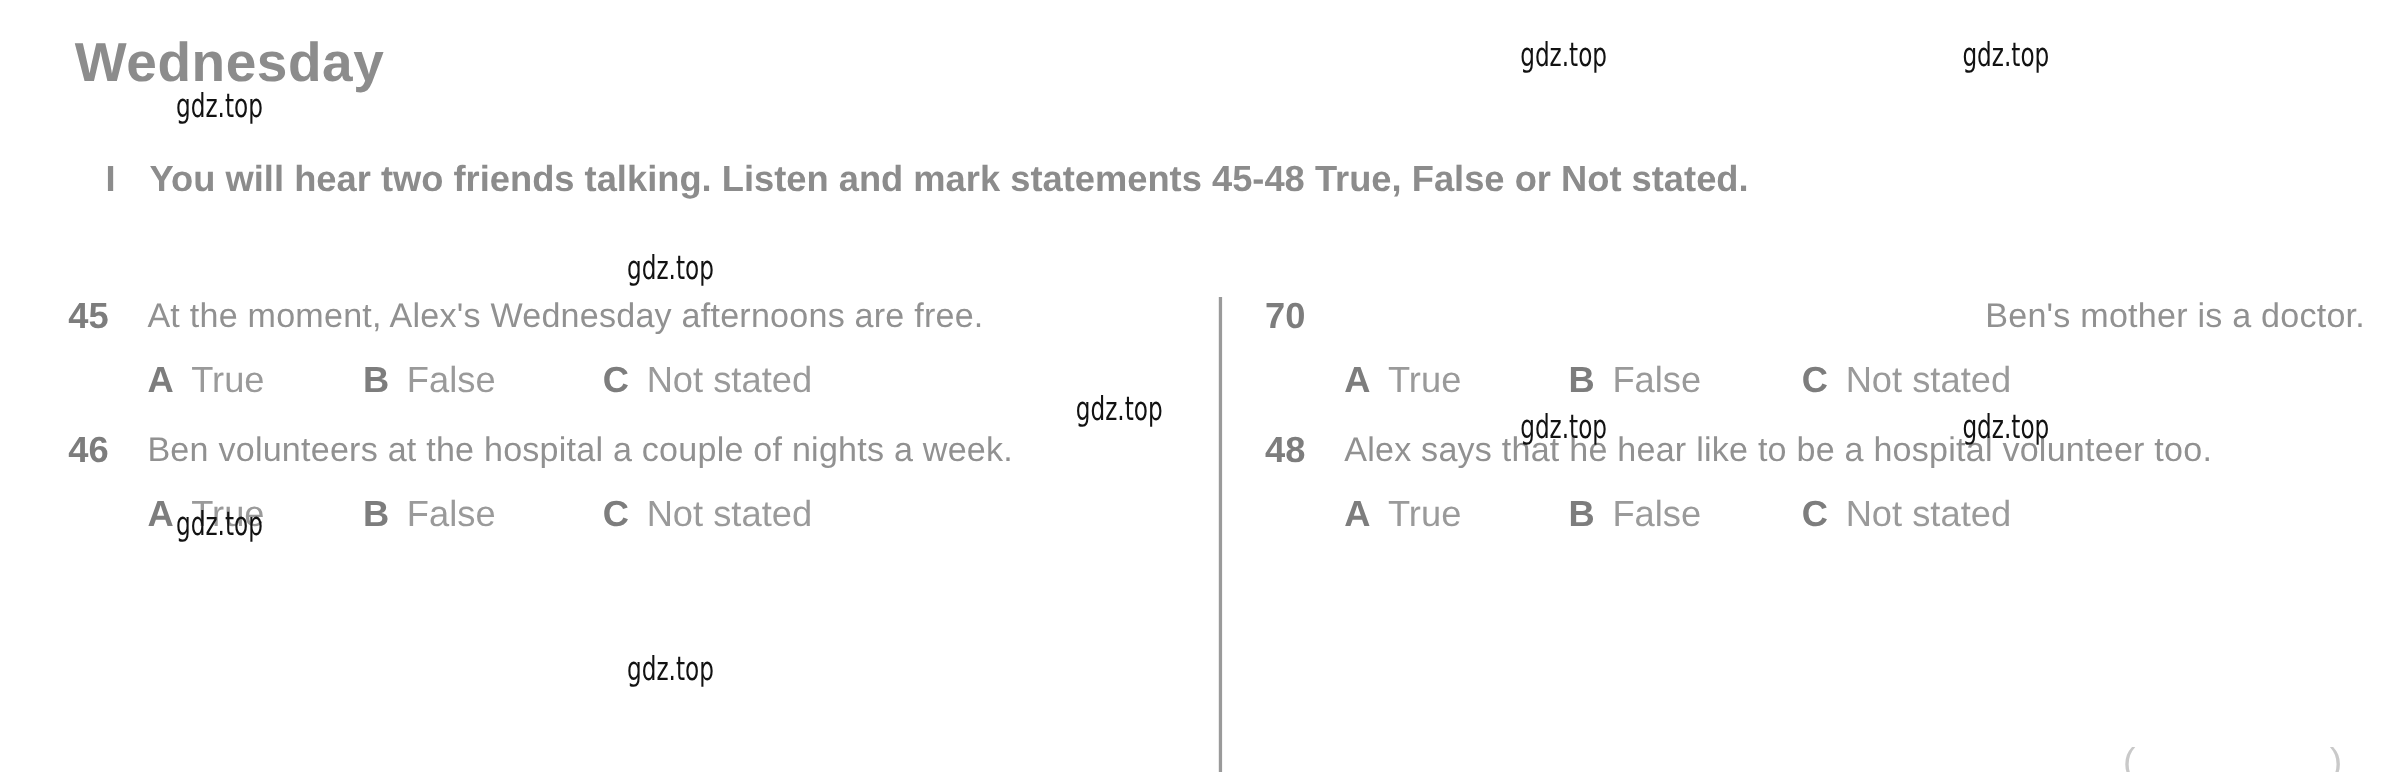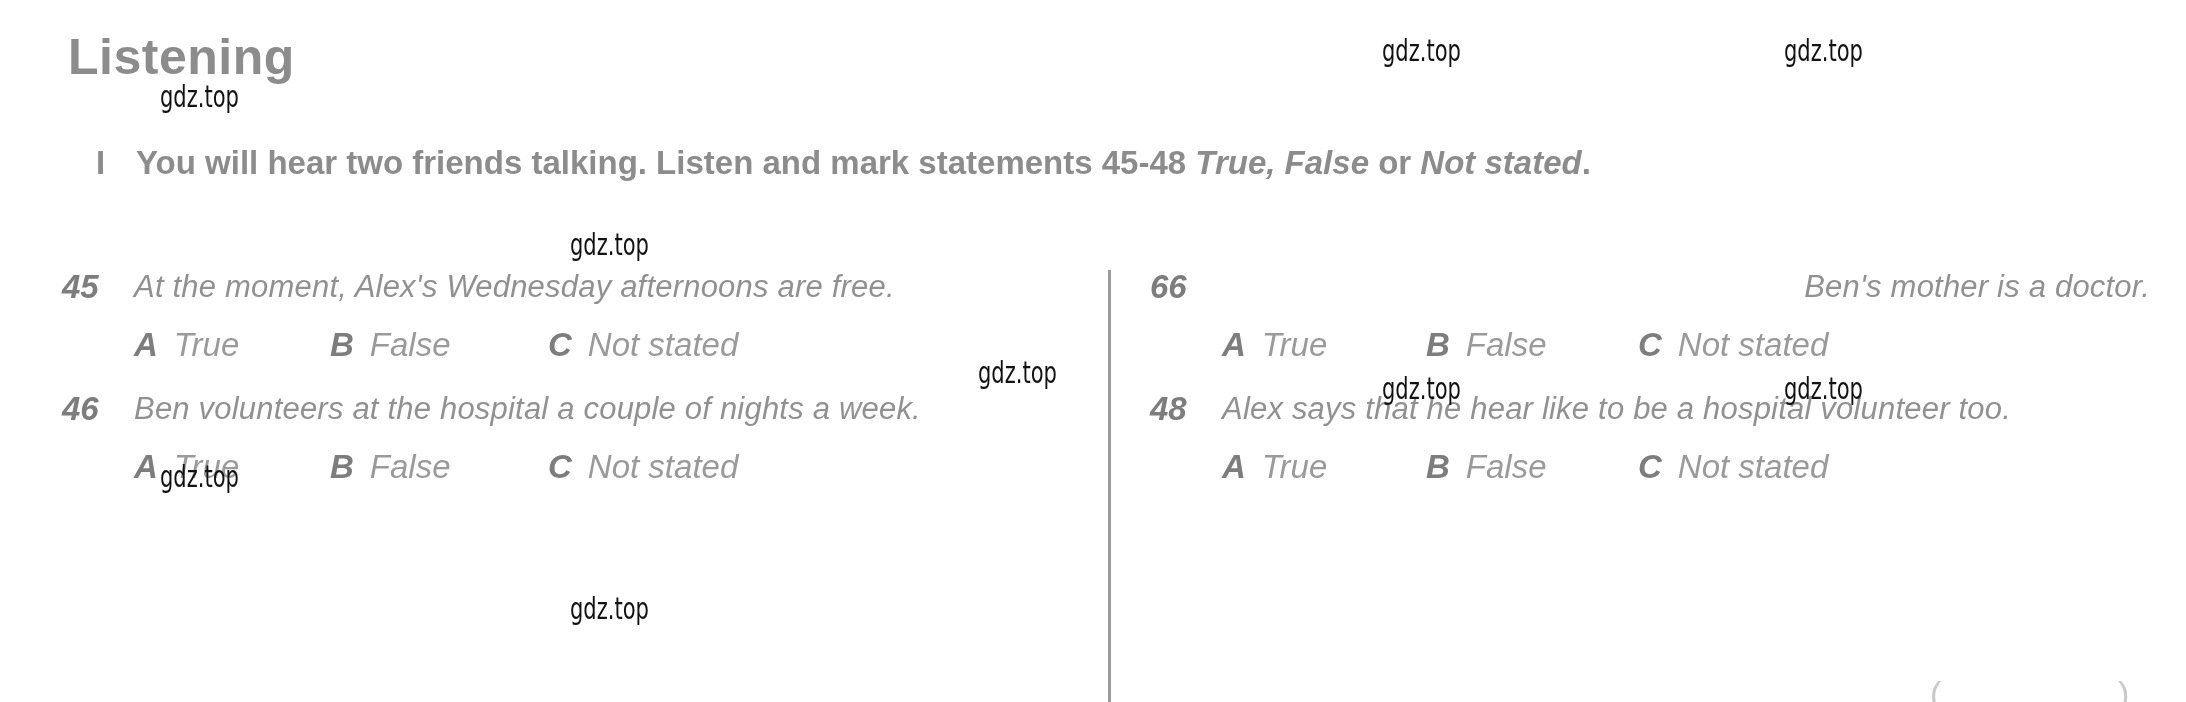--- a/index.html
+++ b/index.html
@@ -57,31 +57,29 @@
   .instruction-text {
     flex: 1 1 auto;
     font-size: 33px;
     font-weight: bold;
     color: #8c8c8c;
     line-height: 1;
     white-space: nowrap;
     font-stretch: condensed;
   }
   .instruction-text .ital {
-    font-style: italic;
   }
 
   
   .columns {
     position: absolute;
     left: 0;
     top: 258px;
     width: 2186px;
     height: 444px;
-    font-style: italic;
   }
   .col {
     position: absolute;
     top: 0;
   }
   .col-left  { left: 62px;   width: 1030px; }
   .col-right { left: 1150px; width: 1000px; }
 
   .column-divider {
     position: absolute;
@@ -174,21 +172,21 @@
     line-height: 1;
   }
   .paren-open  { left: 1930px; }
   .paren-close { left: 2118px; }
 </style>
 </head>
 <body>
 
 <div class="page">
 
-  <div class="section-title">Listening</div>
+  <div class="section-title">Wednesday</div>
 
   <div class="instruction-row">
     <span class="exercise-marker">I</span>
     <span class="instruction-text"><span>You will hear two friends talking. Listen and mark statements 45-48 </span><span class="ital">True, False</span><span> or </span><span class="ital">Not stated</span><span>.</span></span>
   </div>
 
   <div class="columns">
 
     <div class="column-divider"></div>
 
@@ -239,21 +237,21 @@
           </div>
         </div>
       </div>
 
     </div>
 
     <div class="col col-right">
 
       <div class="question">
         <div class="q-head">
-          <span class="q-number">66</span>
+          <span class="q-number">70</span>
           <div class="q-body">
             <div class="q-text nojustify">Ben's mother is a doctor.</div>
             <div class="options">
               <span class="option opt-a-r">
                 <span class="opt-letter">A</span>
                 <span class="opt-label">True</span>
               </span>
               <span class="option opt-b-r">
                 <span class="opt-letter">B</span>
                 <span class="opt-label">False</span>

